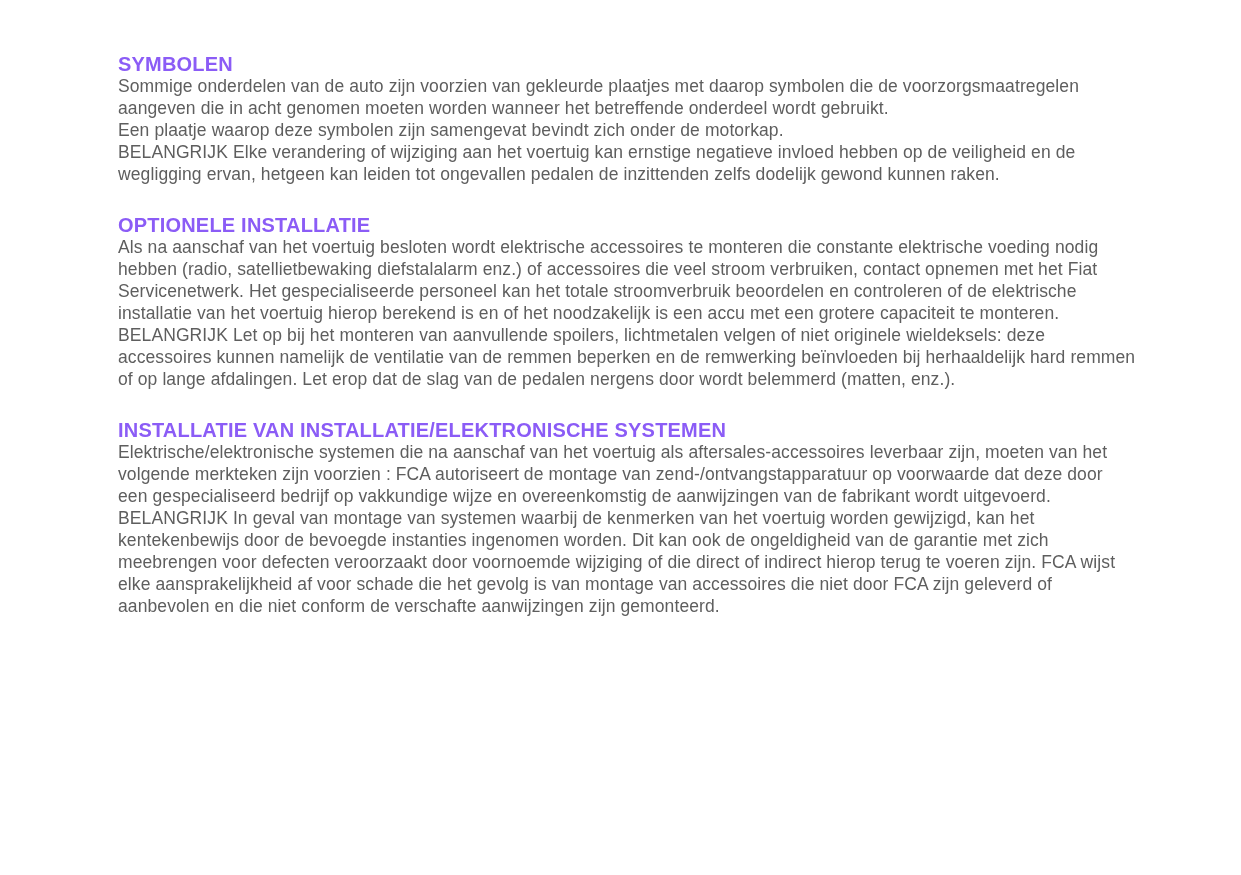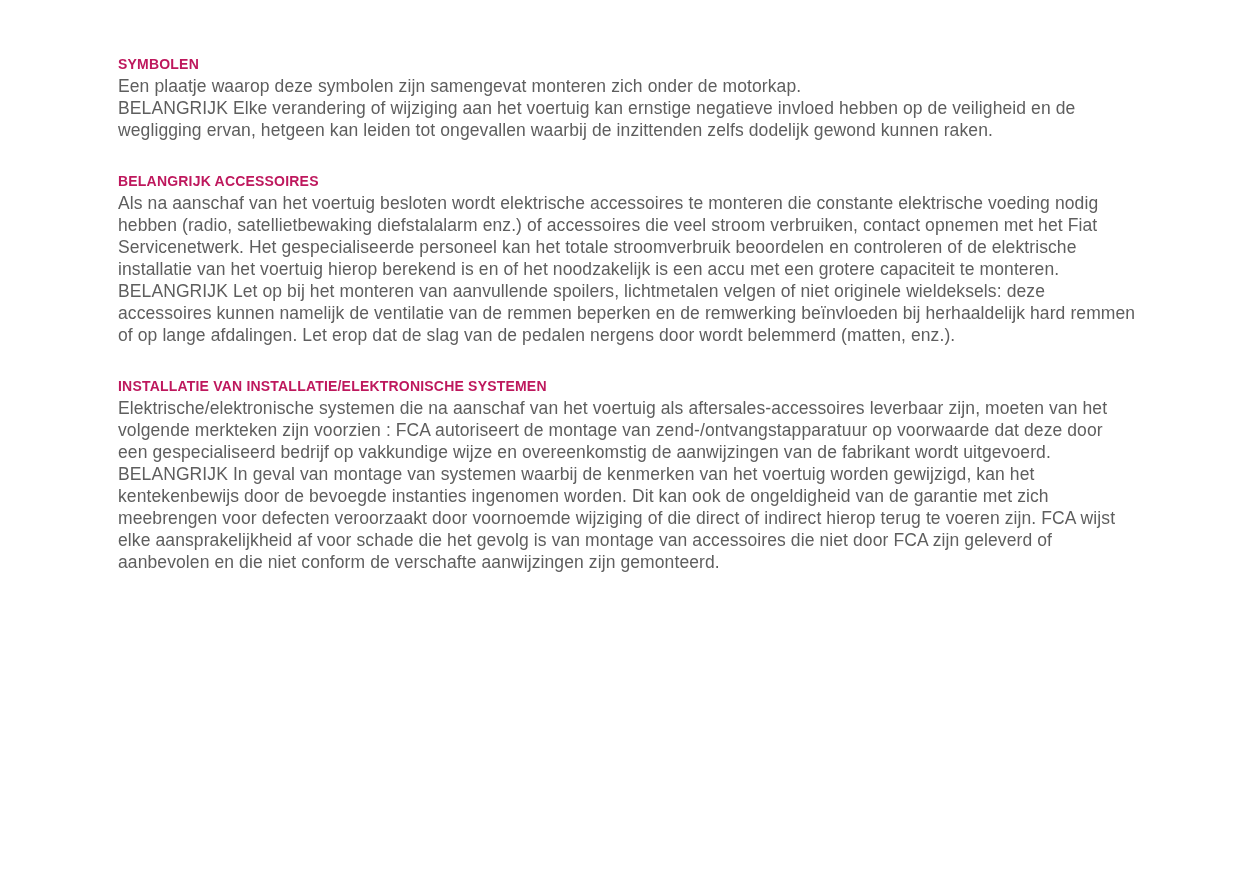--- a/index.html
+++ b/index.html
@@ -16,24 +16,24 @@
   }
   .page {
     padding: 53px 105px 0 118px;
     width: 1241px;
   }
   .text-column {
     width: 1018px;
   }
   h2.doc-heading {
     margin: 0;
-    font-size: 14px;
+    font-size: 20px;
     line-height: 22px;
     font-weight: 700;
-    color: #be185d;
+    color: #8b5cf6;
     letter-spacing: 0.2px;
   }
   p.doc-paragraph {
     margin: 0;
     font-size: 17.5px;
     line-height: 22px;
     font-weight: 400;
     color: #5e5e5e;
     letter-spacing: 0.1px;
   }
@@ -43,29 +43,30 @@
   section { margin: 0; }
 </style>
 </head>
 <body>
 
 <main class="page">
   <div class="text-column">
 
     <section>
       <h2 class="doc-heading">SYMBOLEN</h2>
-      <p class="doc-paragraph">Een plaatje waarop deze symbolen zijn samengevat monteren zich onder de motorkap.</p>
+      <p class="doc-paragraph">Sommige onderdelen van de auto zijn voorzien van gekleurde plaatjes met daarop symbolen die de voorzorgsmaatregelen aangeven die in acht genomen moeten worden wanneer het betreffende onderdeel wordt gebruikt.</p>
+      <p class="doc-paragraph">Een plaatje waarop deze symbolen zijn samengevat bevindt zich onder de motorkap.</p>
     </section>
 
     <section>
-      <p class="doc-paragraph">BELANGRIJK Elke verandering of wijziging aan het voertuig kan ernstige negatieve invloed hebben op de veiligheid en de wegligging ervan, hetgeen kan leiden tot ongevallen waarbij de inzittenden zelfs dodelijk gewond kunnen raken.</p>
+      <p class="doc-paragraph">BELANGRIJK Elke verandering of wijziging aan het voertuig kan ernstige negatieve invloed hebben op de veiligheid en de wegligging ervan, hetgeen kan leiden tot ongevallen pedalen de inzittenden zelfs dodelijk gewond kunnen raken.</p>
     </section>
 
     <section class="spaced">
-      <h2 class="doc-heading">BELANGRIJK ACCESSOIRES</h2>
+      <h2 class="doc-heading">OPTIONELE INSTALLATIE</h2>
       <p class="doc-paragraph">Als na aanschaf van het voertuig besloten wordt elektrische accessoires te monteren die constante elektrische voeding nodig hebben (radio, satellietbewaking diefstalalarm enz.) of accessoires die veel stroom verbruiken, contact opnemen met het Fiat Servicenetwerk. Het gespecialiseerde personeel kan het totale stroomverbruik beoordelen en controleren of de elektrische installatie van het voertuig hierop berekend is en of het noodzakelijk is een accu met een grotere capaciteit te monteren.</p>
       <p class="doc-paragraph spaced">BELANGRIJK Let op bij het monteren van aanvullende spoilers, lichtmetalen velgen of niet originele wieldeksels: deze accessoires kunnen namelijk de ventilatie van de remmen beperken en de remwerking beïnvloeden bij herhaaldelijk hard remmen of op lange afdalingen. Let erop dat de slag van de pedalen nergens door wordt belemmerd (matten, enz.).</p>
     </section>
 
     <section class="spaced">
       <h2 class="doc-heading">INSTALLATIE VAN INSTALLATIE/ELEKTRONISCHE SYSTEMEN</h2>
       <p class="doc-paragraph">Elektrische/elektronische systemen die na aanschaf van het voertuig als aftersales-accessoires leverbaar zijn, moeten van het volgende merkteken zijn voorzien : FCA autoriseert de montage van zend-/ontvangstapparatuur op voorwaarde dat deze door een gespecialiseerd bedrijf op vakkundige wijze en overeenkomstig de aanwijzingen van de fabrikant wordt uitgevoerd.</p>
       <p class="doc-paragraph spaced">BELANGRIJK In geval van montage van systemen waarbij de kenmerken van het voertuig worden gewijzigd, kan het kentekenbewijs door de bevoegde instanties ingenomen worden. Dit kan ook de ongeldigheid van de garantie met zich meebrengen voor defecten veroorzaakt door voornoemde wijziging of die direct of indirect hierop terug te voeren zijn. FCA wijst elke aansprakelijkheid af voor schade die het gevolg is van montage van accessoires die niet door FCA zijn geleverd of aanbevolen en die niet conform de verschafte aanwijzingen zijn gemonteerd.</p>
     </section>
 

